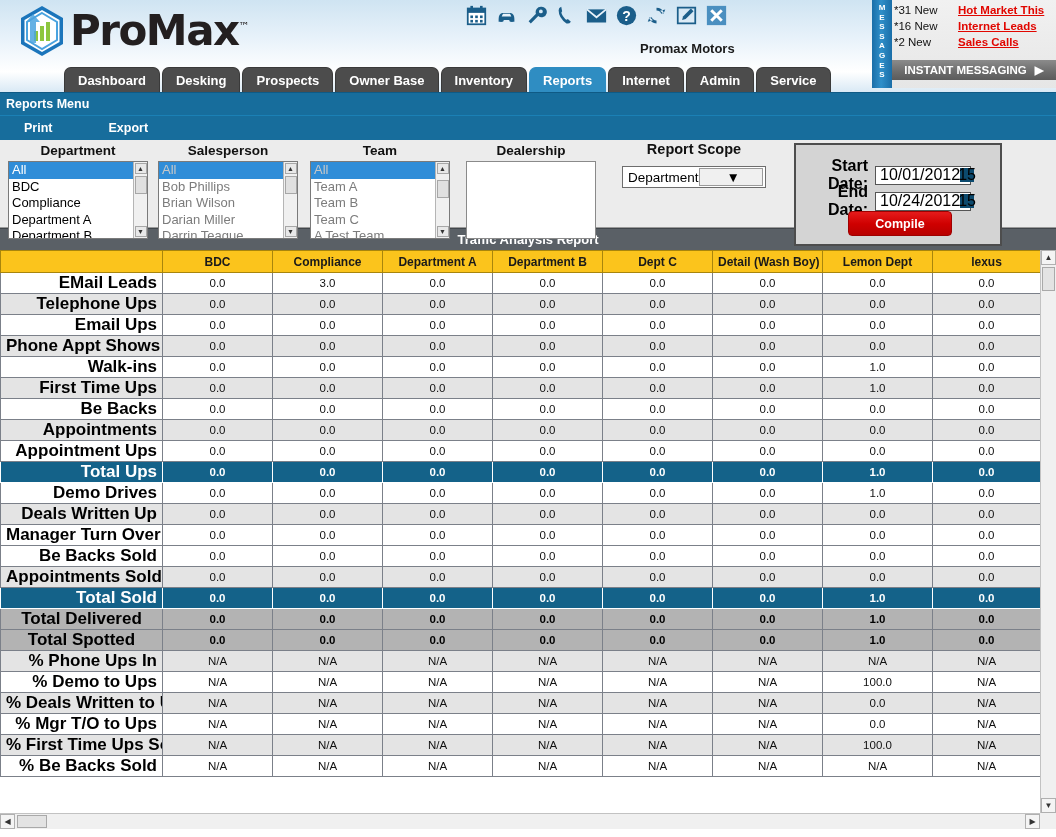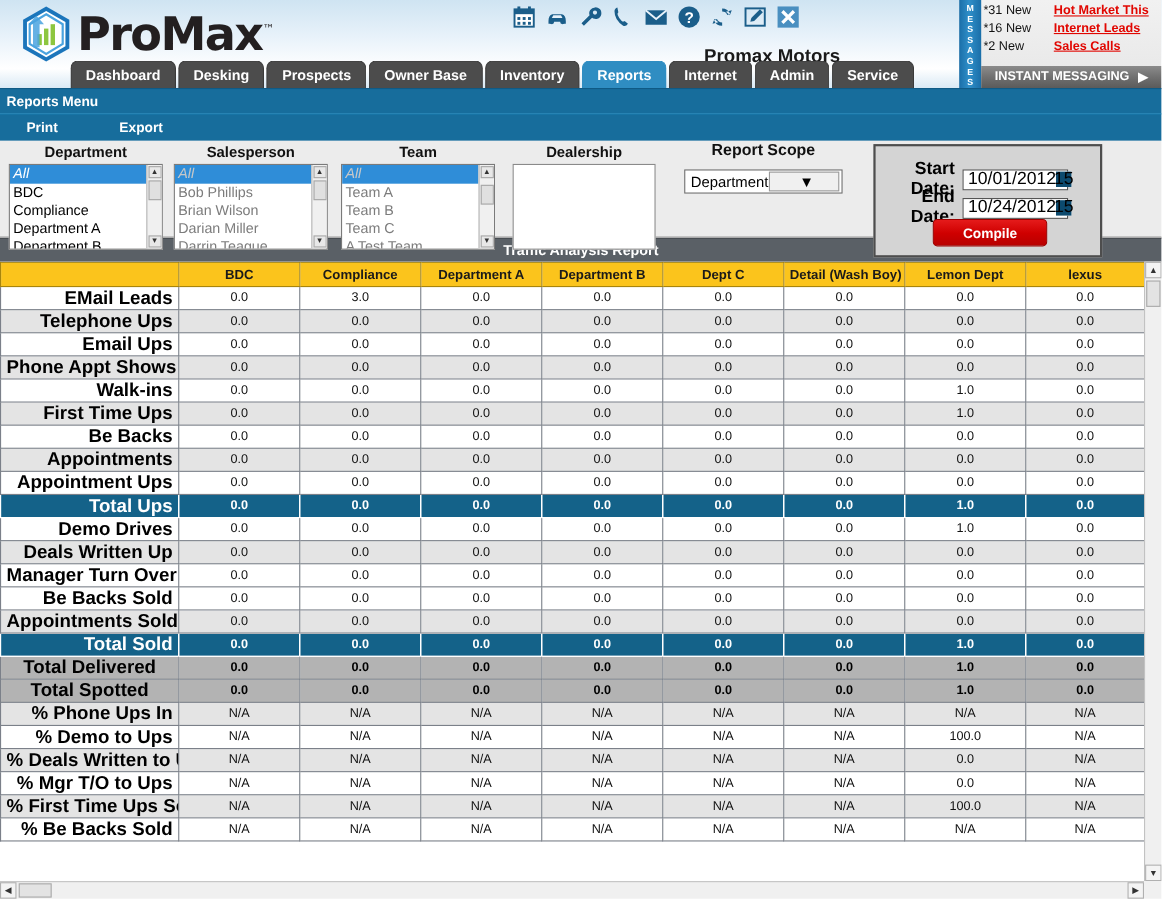--- a/index.html
+++ b/index.html
@@ -8,21 +8,21 @@
     margin: 0; padding: 0;
     width: 1056px; height: 837px;
     overflow: hidden;
     font-family: "Liberation Sans", sans-serif;
     background: #ffffff;
   }
 
   
   .app-header {
     position: relative;
-    width: 1056px; height: 80px;
+    width: 1056px; height: 92px;
     background: linear-gradient(to bottom, #cfe4f2 0%, #e8f2fa 42%, #ffffff 78%, #d9e9f5 100%);
     overflow: hidden;
   }
   .logo-wrap {
     position: absolute; left: 18px; top: 5px;
     display: flex; align-items: center;
   }
   .logo-hex { width: 48px; height: 52px; }
   .logo-text {
     font-size: 42px; font-weight: bold; color: #231f20;
@@ -32,21 +32,21 @@
   .logo-tm { font-size: 11px; vertical-align: super; font-weight: normal; }
 
   .icon-bar {
     position: absolute; left: 466px; top: 5px;
     display: flex; gap: 9px; align-items: center;
   }
   .tb-icon { width: 21px; height: 21px; display: block; cursor: pointer; }
 
   .dealer-name {
     position: absolute; left: 640px; top: 41px;
-    font-size: 17px; font-weight: bold; color: #1a1a1a;
+    font-size: 13px; font-weight: bold; color: #1a1a1a;
   }
 
   
   .msg-panel {
     position: absolute; left: 872px; top: 0; width: 184px; height: 88px;
     background: linear-gradient(to bottom,#f1f1f1 0%,#e6e6e6 100%);
   }
   .msg-spine {
     position: absolute; left: 0; top: 0; width: 20px; height: 88px;
     background: linear-gradient(to right,#1a6ea8 0%, #2f8fc9 45%, #1a6ea8 100%);
@@ -123,21 +123,21 @@
     border: 1px solid #7a7a7a;
     overflow: hidden;
     display: flex;
   }
   .lb-items { flex: 1; padding: 0; }
   .lb-item {
     font-size: 13px; line-height: 16.5px; height: 16.5px;
     padding-left: 3px; color: #000; white-space: nowrap;
     overflow: hidden; cursor: pointer;
   }
-  .lb-item.sel { background: #2f8dd8; color: #ffffff; font-style: italic; }
+  .lb-item.sel { background: #2f8dd8; color: #ffffff; }
   .listbox.disabled .lb-item { color: #7c7c7c; }
   .listbox.disabled .lb-item.sel { background: #2f8dd8; color: #c8c8c8; }
   .lb-scroll {
     width: 14px; background: #f0f0f0;
     border-left: 1px solid #b5b5b5;
     display: flex; flex-direction: column; justify-content: space-between;
     align-items: center; padding: 1px 0;
     position: relative;
   }
   .lb-arrow {

